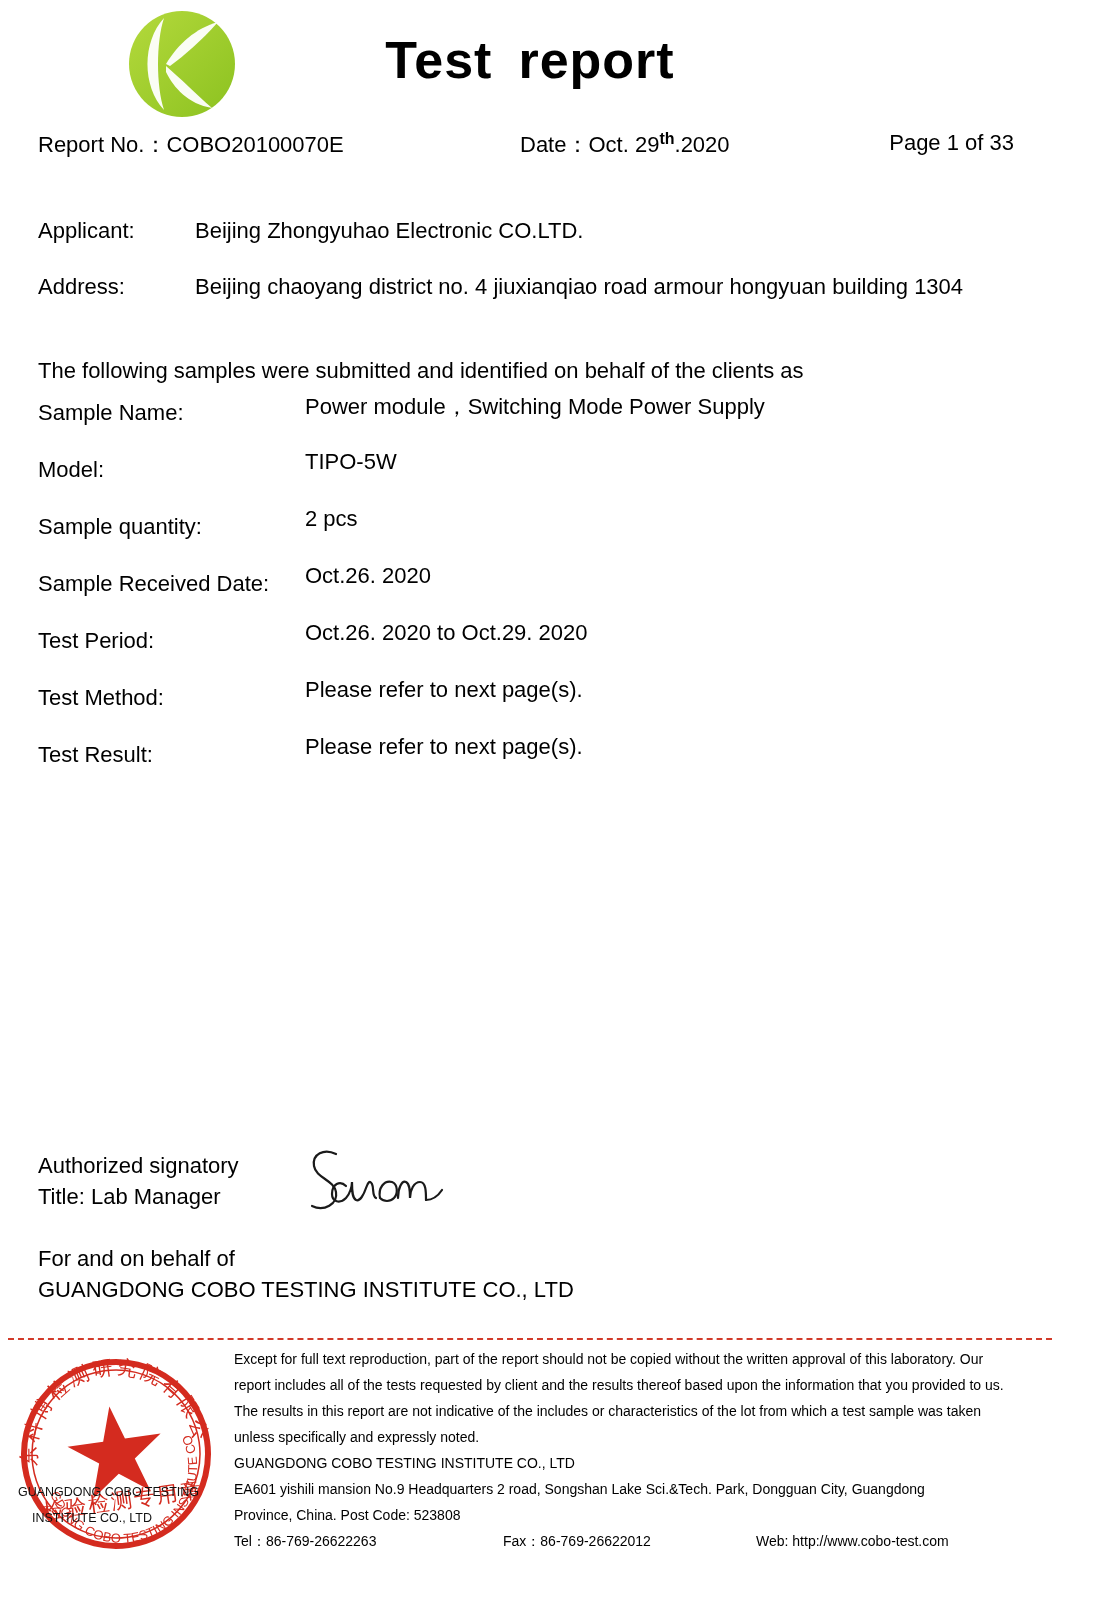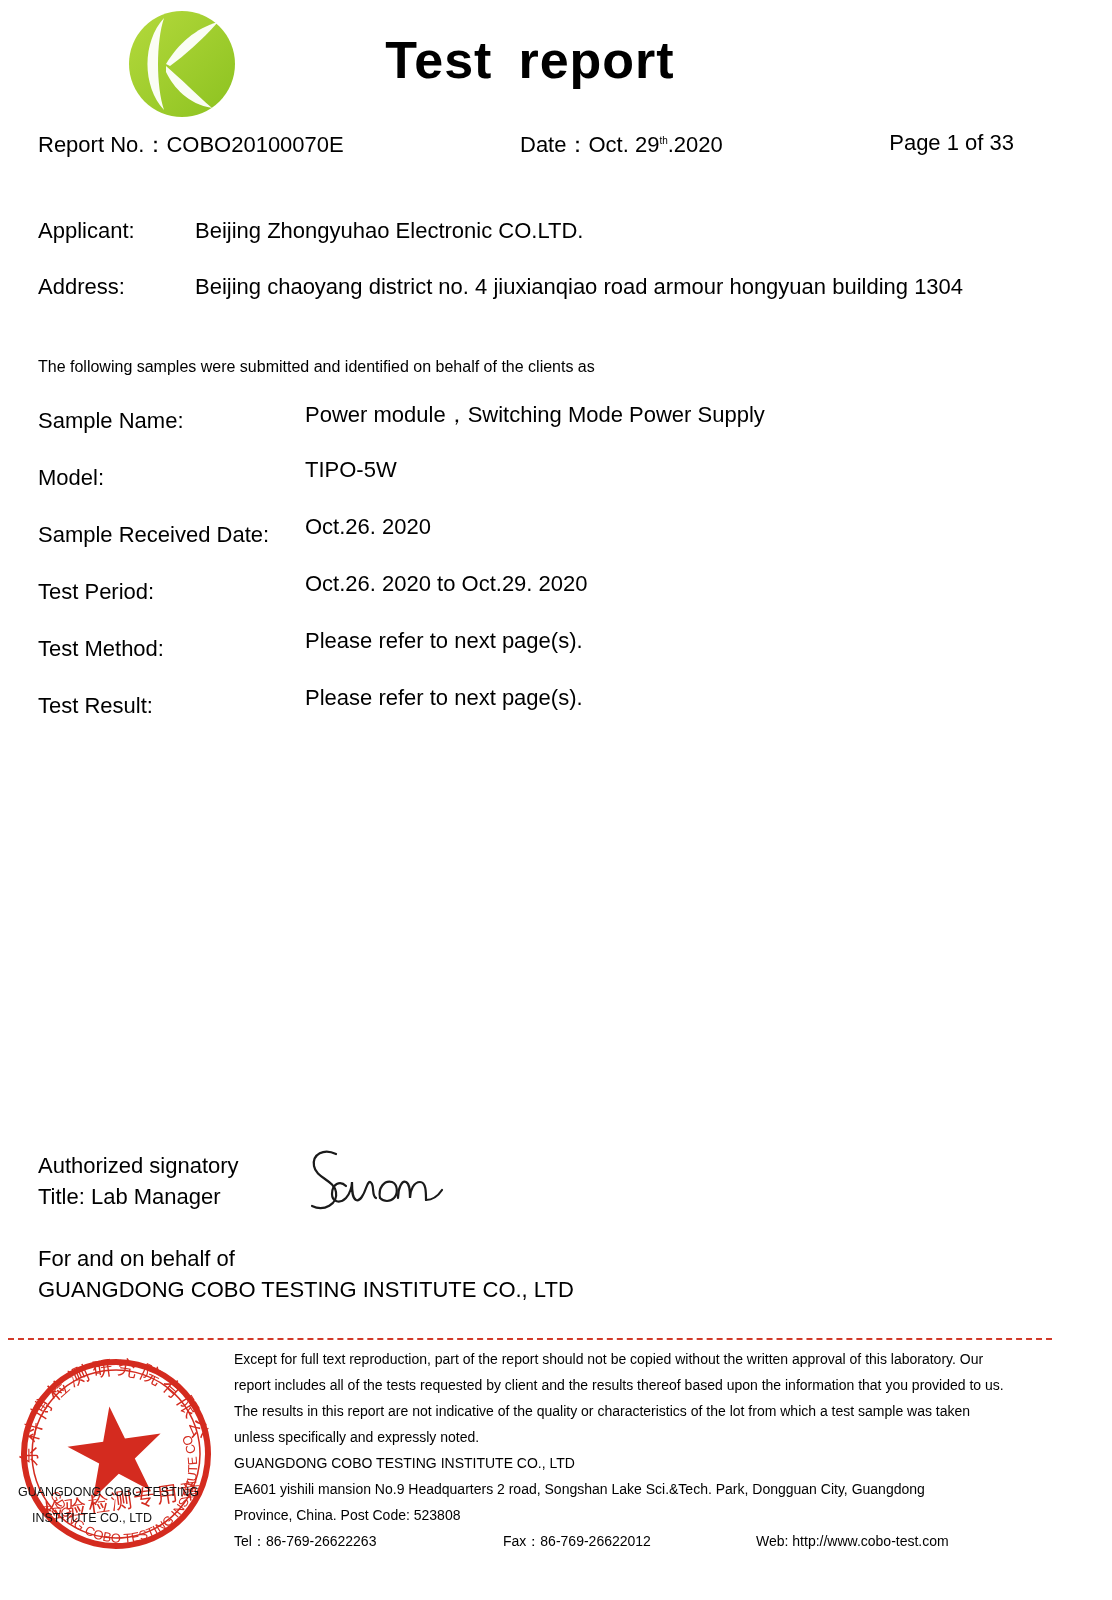--- a/index.html
+++ b/index.html
@@ -50,36 +50,36 @@
 
   
   .meta-row {
     position: relative;
     height: 44px;
     font-size: 22px;
   }
   .meta-report { position: absolute; left: 0; top: 0; white-space: nowrap;}
   .meta-date { position: absolute; left: 482px; top: 0; white-space: nowrap;}
   .meta-page { position: absolute; right: 8px; top: 0; white-space: nowrap;}
-  sup { font-size: 10px; vertical-align: super; }
+  sup { font-size: 16px; vertical-align: super; font-weight: bold; }
 
   
   .info-block { margin-top: 44px; }
   .info-line {
     position: relative;
     font-size: 22px;
     height: 56px;
   }
   .info-label { position: absolute; left: 0; top: 0; }
   .info-value { position: absolute; left: 157px; top: 0; }
 
   .statement {
-    font-size: 16px;
+    font-size: 22px;
     margin-top: 28px;
-    margin-bottom: 24px;
+    margin-bottom: 8px;
   }
 
   .spec-line {
     position: relative;
     font-size: 22px;
     height: 57px;
   }
   .spec-label { position: absolute; left: 0; top: 8px; }
   .spec-value { position: absolute; left: 267px; top: 0; white-space: nowrap; }
 
@@ -188,20 +188,24 @@
   <div class="statement">The following samples were submitted and identified on behalf of the clients as</div>
 
   <div>
     <div class="spec-line">
       <span class="spec-label">Sample Name:</span>
       <span class="spec-value">Power module，Switching Mode Power Supply</span>
     </div>
     <div class="spec-line">
       <span class="spec-label">Model:</span>
       <span class="spec-value">TIPO-5W</span>
+    </div>
+    <div class="spec-line">
+      <span class="spec-label">Sample quantity:</span>
+      <span class="spec-value">2 pcs</span>
     </div>
     <div class="spec-line">
       <span class="spec-label">Sample Received Date:</span>
       <span class="spec-value">Oct.26. 2020</span>
     </div>
     <div class="spec-line">
       <span class="spec-label">Test Period:</span>
       <span class="spec-value">Oct.26. 2020 to Oct.29. 2020</span>
     </div>
     <div class="spec-line">
@@ -256,21 +260,21 @@
         </text>
       </g>
       <text x="8" y="148" font-size="12.5" fill="#111" font-family="'Liberation Sans', sans-serif">GUANGDONG COBO TESTING</text>
       <text x="22" y="174" font-size="12.5" fill="#111" font-family="'Liberation Sans', sans-serif">INSTITUTE CO., LTD</text>
     </svg>
   </div>
 
   <div class="footer-text">
     <p>Except for full text reproduction, part of the report should not be copied without the written approval of this laboratory. Our</p>
     <p>report includes all of the tests requested by client and the results thereof based upon the information that you provided to us.</p>
-    <p>The results in this report are not indicative of the quality or characteristics of the lot from which a test sample was taken</p>
+    <p>The results in this report are not indicative of the includes or characteristics of the lot from which a test sample was taken</p>
     <p>unless specifically and expressly noted.</p>
     <p>GUANGDONG COBO TESTING INSTITUTE CO., LTD</p>
     <p>EA601 yishili mansion No.9 Headquarters 2 road, Songshan Lake Sci.&amp;Tech. Park, Dongguan City, Guangdong</p>
     <p>Province, China. Post Code: 523808</p>
     <div class="footer-contact">
       <span class="footer-tel">Tel：86-769-26622263</span>
       <span class="footer-fax">Fax：86-769-26622012</span>
       <span class="footer-web">Web: http://www.cobo-test.com</span>
     </div>
   </div>

